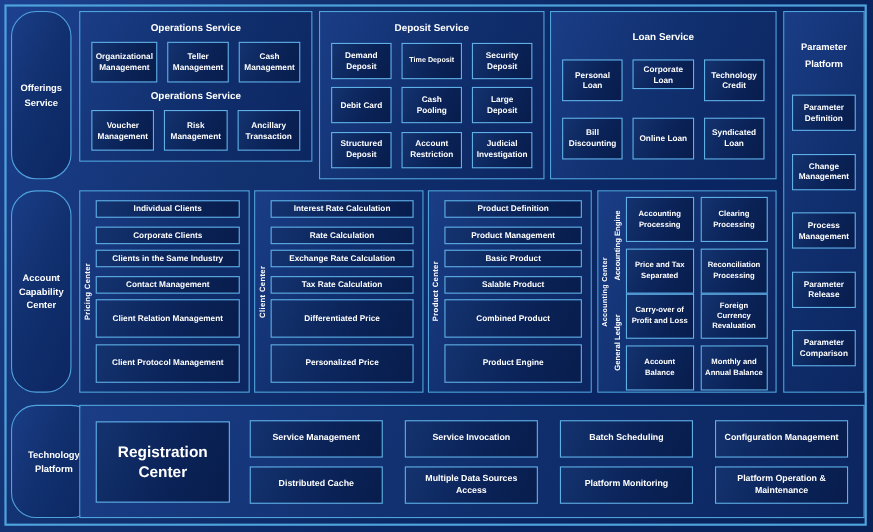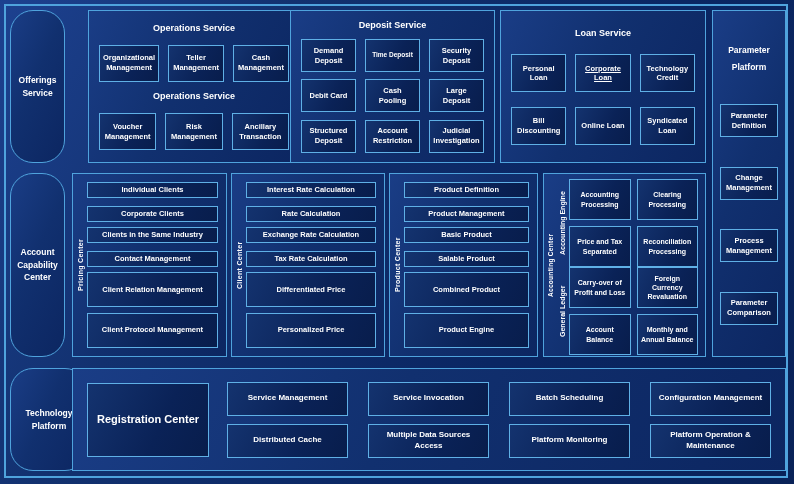--- a/index.html
+++ b/index.html
@@ -31,35 +31,35 @@
   .vcontent{flex:1;display:flex;flex-direction:column;justify-content:space-evenly;padding:3px 8px 3px 0;}
   .pair{display:flex;gap:8px;flex-direction:column;}
   .pair .box{flex:1;height:35px;}
   .wide.box{height:35px;}
   .group{display:flex;}
   .glabel{writing-mode:vertical-rl;transform:rotate(180deg);font-size:7px;font-weight:bold;
     display:flex;align-items:center;justify-content:center;width:13px;}
   .ggrid{flex:1;display:grid;grid-template-columns:1fr 1fr;gap:6px;}
   .ggrid .box{height:41px;font-size:7px;}
   .techpanel{display:flex;align-items:center;gap:18px;padding:0 14px;}
-  .regbox{width:122px;height:74px;flex:none;font-size:11px;}
+  .regbox{width:122px;height:74px;flex:none;font-size:14px;}
   .tgrid{flex:1;display:grid;grid-template-columns:repeat(4,1fr);gap:8px 20px;}
   .tgrid .box{height:34px;font-size:8px;}
 </style>
 </head>
 <body>
 
 <div class="canvas">
   <div class="frame"></div>
 
   <div class="panel rail" style="left:10px;top:10px;width:55px;height:153px;">Offerings Service</div>
   <div class="panel rail" style="left:10px;top:173px;width:55px;height:184px;">Account Capability Center</div>
   <div class="panel rail" style="left:10px;top:368px;width:78px;height:103px;">Technology Platform</div>
 
-  <div class="panel" style="left:72px;top:10px;width:212px;height:153px;margin-left:16px;">
+  <div class="panel" style="left:72px;top:10px;width:212px;height:137px;">
     <div class="col-evenly" style="padding:2px 10px;">
       <div class="ptitle">Operations Service</div>
       <div class="hrow">
         <div class="box" style="height:37px;">Organizational Management</div>
         <div class="box" style="height:37px;">Teller Management</div>
         <div class="box" style="height:37px;">Cash Management</div>
       </div>
       <div class="ptitle">Operations Service</div>
       <div class="hrow">
         <div class="box" style="height:37px;">Voucher Management</div>
@@ -88,37 +88,38 @@
         <div class="box" style="height:33px;">Judicial Investigation</div>
       </div>
     </div>
   </div>
 
   <div class="panel" style="left:500px;top:10px;width:206px;height:153px;">
     <div class="col-evenly" style="padding:2px 10px;">
       <div class="ptitle">Loan Service</div>
       <div class="hrow">
         <div class="box" style="height:38px;">Personal Loan</div>
-        <div class="box" style="height:38px;text-decoration:underline;">Corporate Loan</div>
+        <div class="box" style="height:27px;">Corporate Loan</div>
         <div class="box" style="height:38px;">Technology Credit</div>
       </div>
       <div class="hrow">
         <div class="box" style="height:38px;">Bill Discounting</div>
         <div class="box" style="height:38px;">Online Loan</div>
         <div class="box" style="height:38px;">Syndicated Loan</div>
       </div>
     </div>
   </div>
 
   <div class="panel" style="left:712px;top:10px;width:74px;height:347px;">
     <div class="col-evenly" style="padding:2px 7px;">
       <div class="ptitle" style="font-size:8.5px;line-height:1.9;">Parameter Platform</div>
       <div class="box" style="height:33px;">Parameter Definition</div>
       <div class="box" style="height:33px;">Change Management</div>
       <div class="box" style="height:33px;">Process Management</div>
+      <div class="box" style="height:33px;">Parameter Release</div>
       <div class="box" style="height:33px;">Parameter Comparison</div>
     </div>
   </div>
 
   <div class="panel vpanel" style="left:72px;top:173px;width:155px;height:184px;">
     <div class="vlabel">Pricing Center</div>
     <div class="vcontent">
       <div class="pair">
         <div class="box">Individual Clients</div>
         <div class="box">Corporate Clients</div>

